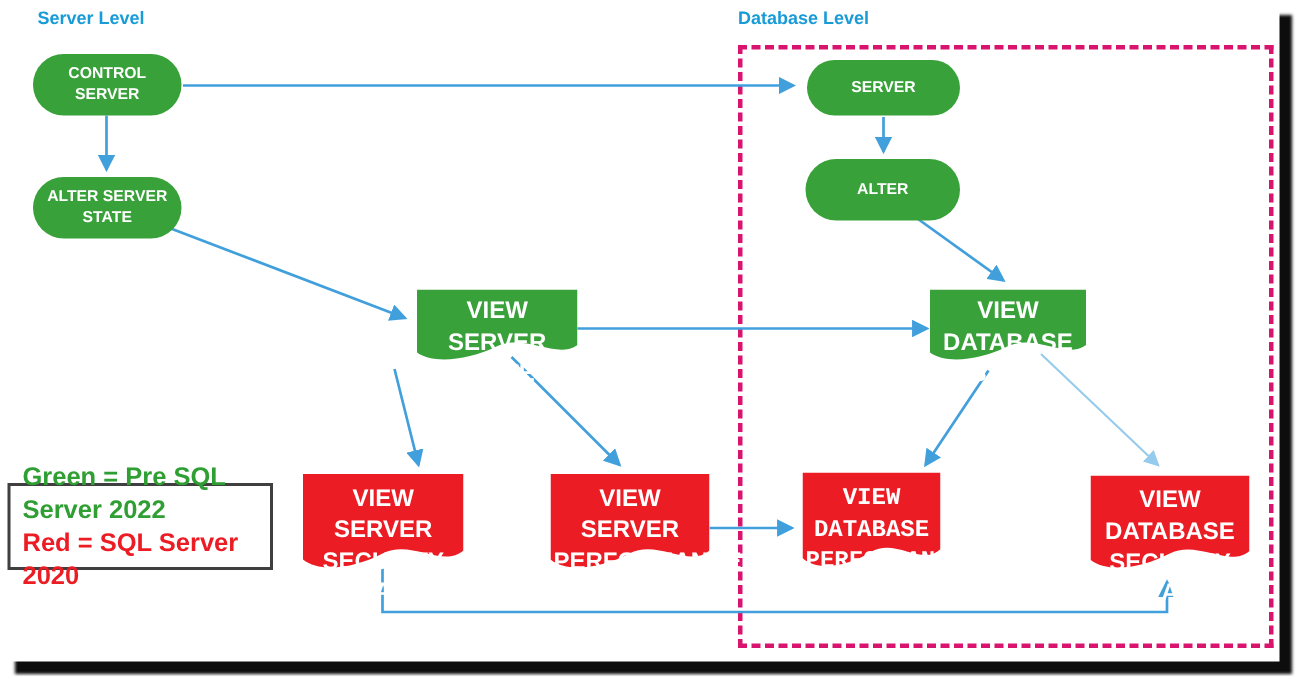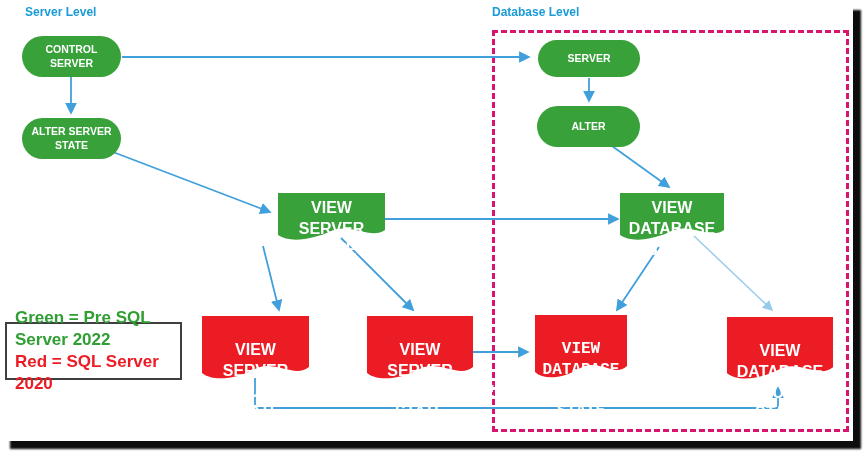--- a/index.html
+++ b/index.html
@@ -36,21 +36,21 @@
     box-sizing:border-box;
   }
   .doc{position:absolute;}
   .doc svg{position:absolute;left:0;top:0;width:100%;height:100%;}
   .doc.green path{fill:var(--green);}
   .doc.red path{fill:var(--red);}
   .doc-label{
     position:relative;z-index:2;color:#fff;font-weight:bold;font-size:16px;
     line-height:1.3;text-align:center;padding:5px 2px 0 2px;
   }
-  .doc.red .doc-label{padding-top:24px;}
+  .doc.red .doc-label{padding-top:7px;}
   .legend{
     position:absolute;left:5px;top:322px;width:177px;height:58px;
     border:2px solid var(--legend-border);box-sizing:border-box;
     display:flex;flex-direction:column;justify-content:center;
     padding-left:8px;font-size:17px;font-weight:bold;line-height:1.3;
     background:#fff;
   }
   .legend .l1{color:#2F9E33;}
   .legend .l2{color:var(--red);}
   .connectors{position:absolute;left:0;top:0;pointer-events:none;}

